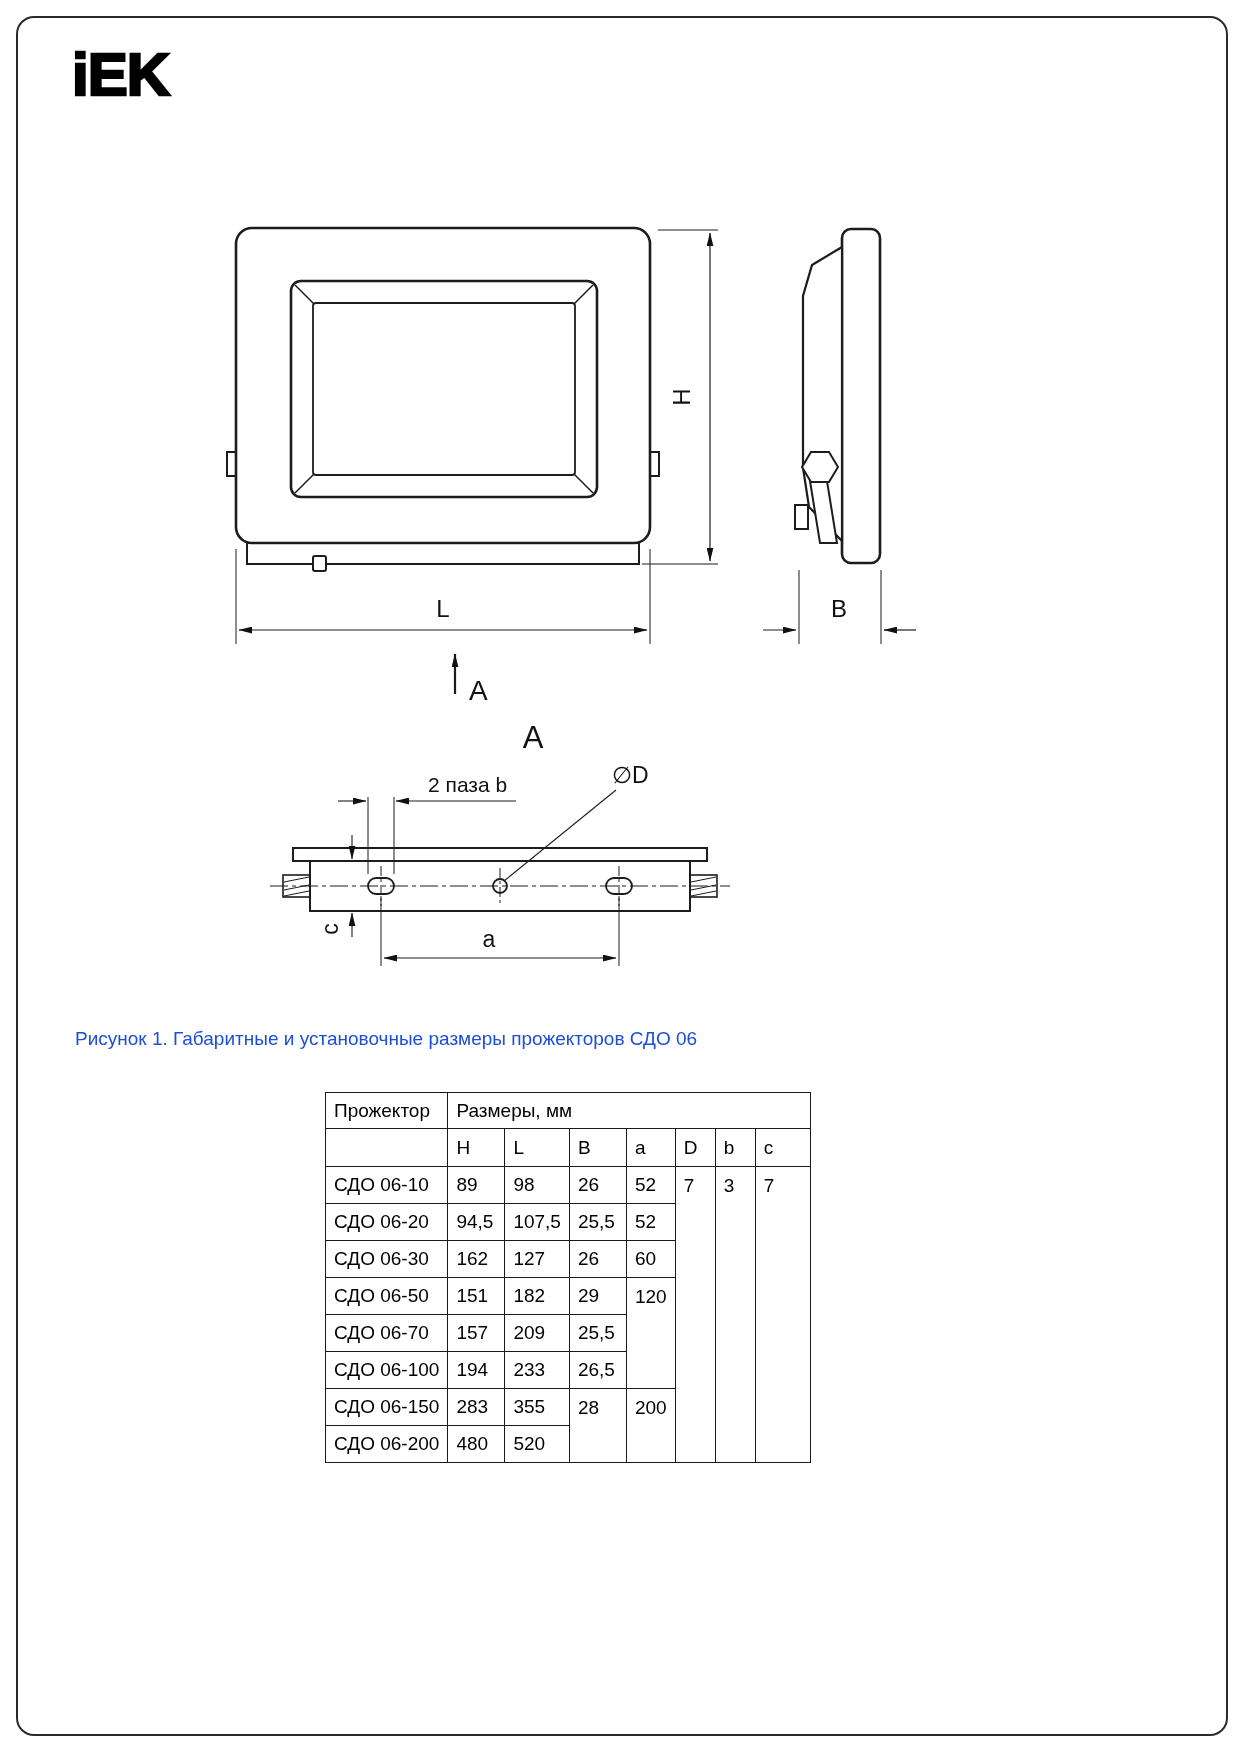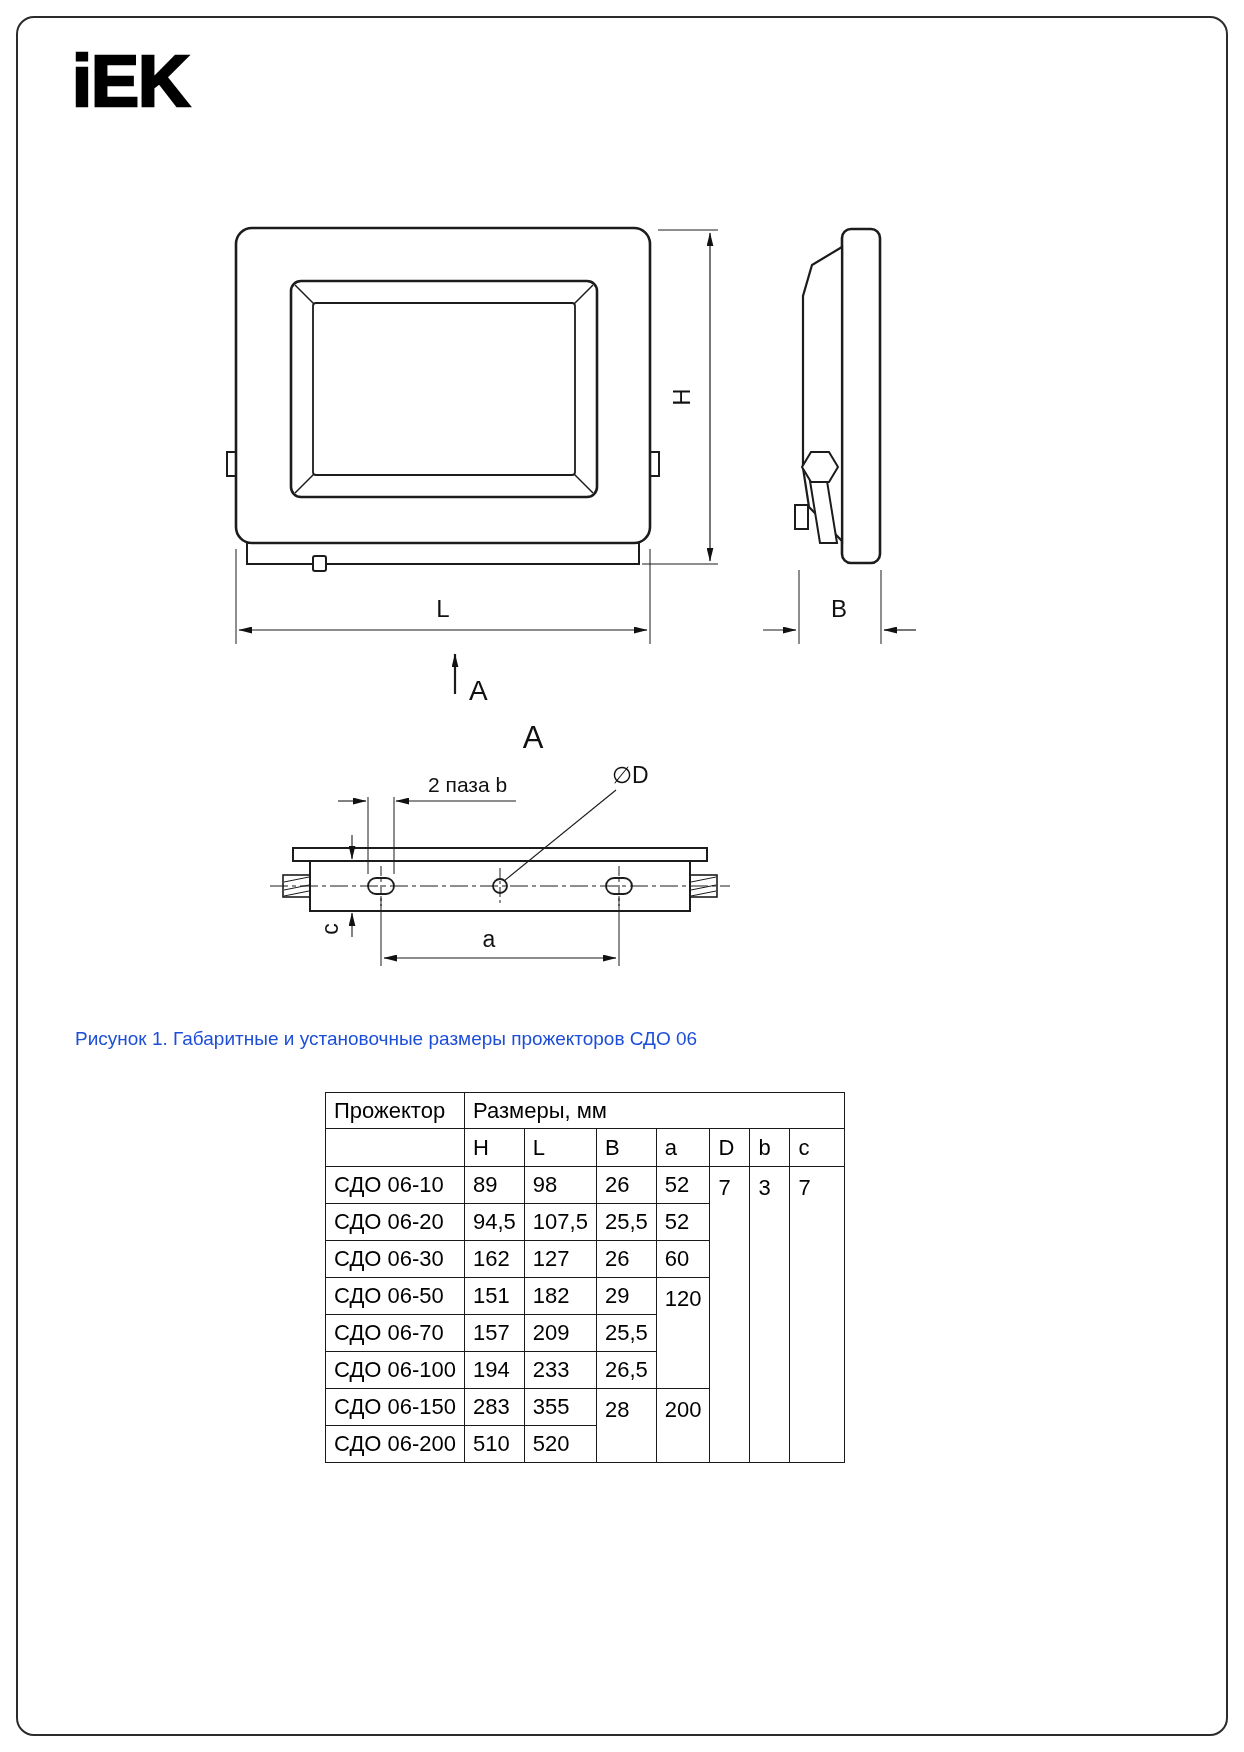--- a/index.html
+++ b/index.html
@@ -8,32 +8,32 @@
     width:1244px; height:1752px; position:relative;
     font-family:"Liberation Sans", sans-serif; color:#111;
     overflow:hidden;
   }
   .page-border {
     position:absolute; left:16px; top:16px; width:1212px; height:1720px;
     border:2px solid #2b2b2b; border-radius:18px; pointer-events:none;
   }
   .logo {
     position:absolute; left:72px; top:40px;
-    font-size:72px; font-weight:700; letter-spacing:-1px; color:#000;
+    font-size:60px; font-weight:700; letter-spacing:-1px; color:#000;
     -webkit-text-stroke:2.5px #000;
   }
   .drawing { position:absolute; left:0; top:0; }
   svg text { font-family:"Liberation Sans", sans-serif; fill:#111; }
   .caption {
     position:absolute; left:75px; top:1028px;
     font-size:19px; color:#1d4ed8;
   }
   .dim-table {
     position:absolute; left:325px; top:1092px;
-    border-collapse:collapse; font-size:22px; color:#000;
+    border-collapse:collapse; font-size:19px; color:#000;
     table-layout:fixed;
     border-radius:27px;
   }
   .dim-table td {
     border:1px solid #1a1a1a; padding:2px 8px; text-align:left;
     font-weight:normal; vertical-align:middle; height:37px;
     overflow:hidden; white-space:nowrap;
   }
   .dim-table thead tr:first-child td { height:36px; }
   .dim-table thead tr:last-child td { height:38px; }
@@ -206,17 +206,17 @@
       </tr>
       <tr>
         <td>СДО 06-150</td>
         <td>283</td>
         <td>355</td>
         <td rowspan="2" class="vtop">28</td>
         <td rowspan="2" class="vtop">200</td>
       </tr>
       <tr>
         <td>СДО 06-200</td>
-        <td>510</td>
+        <td>480</td>
         <td>520</td>
       </tr>
     </tbody>
 </table>
 
 </body></html>

